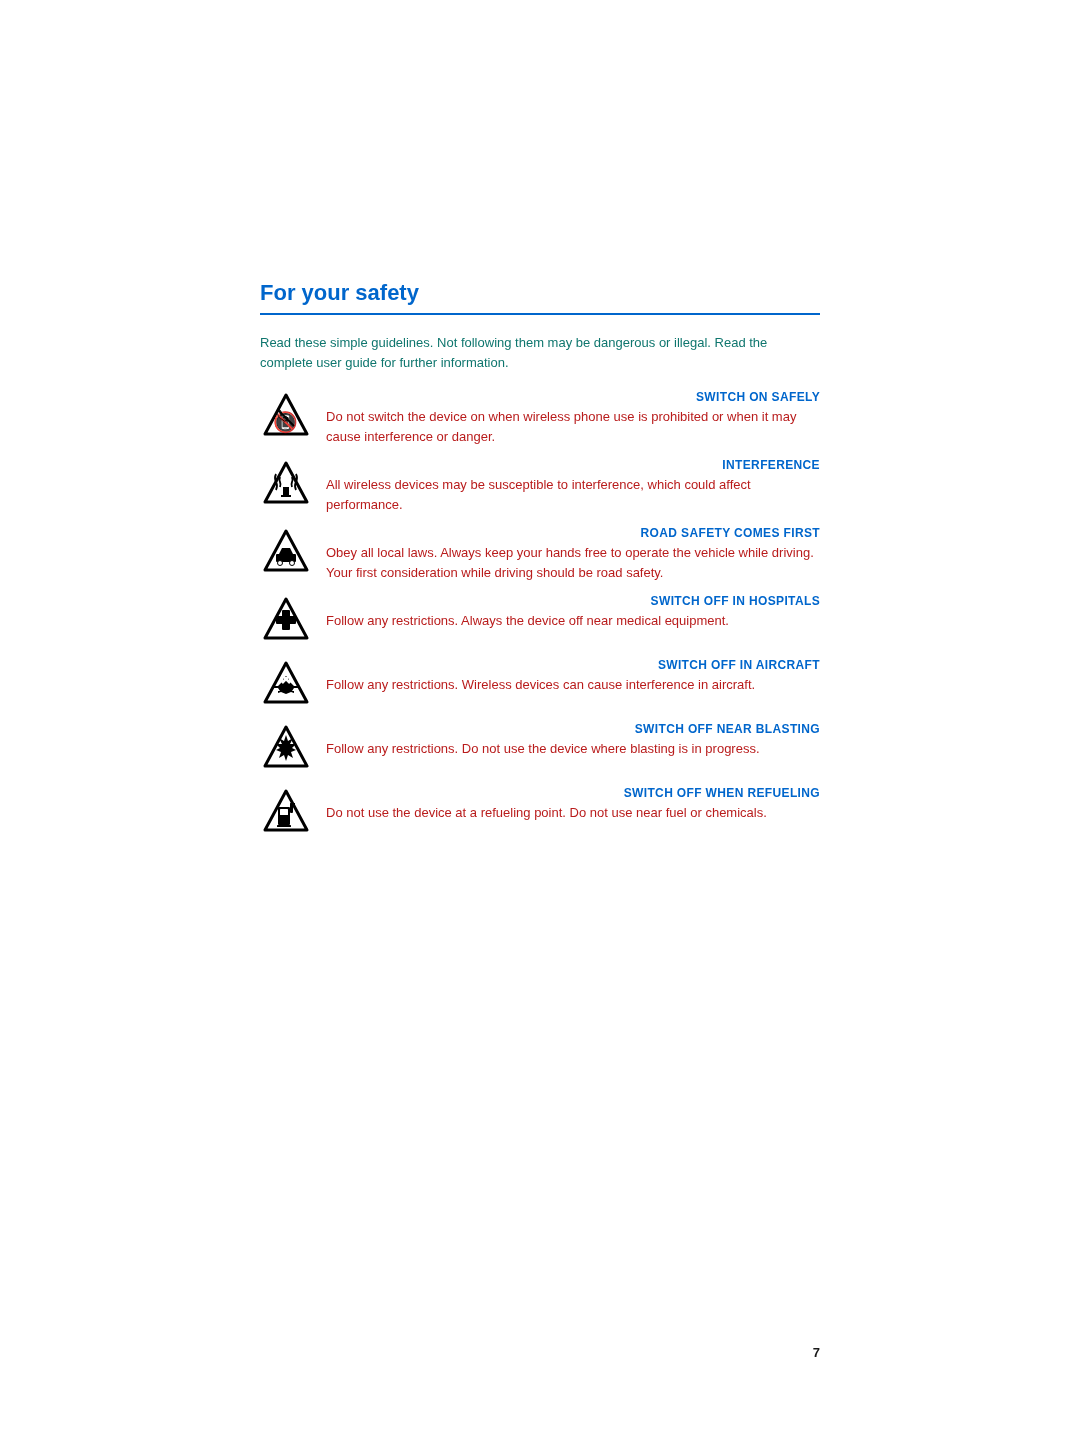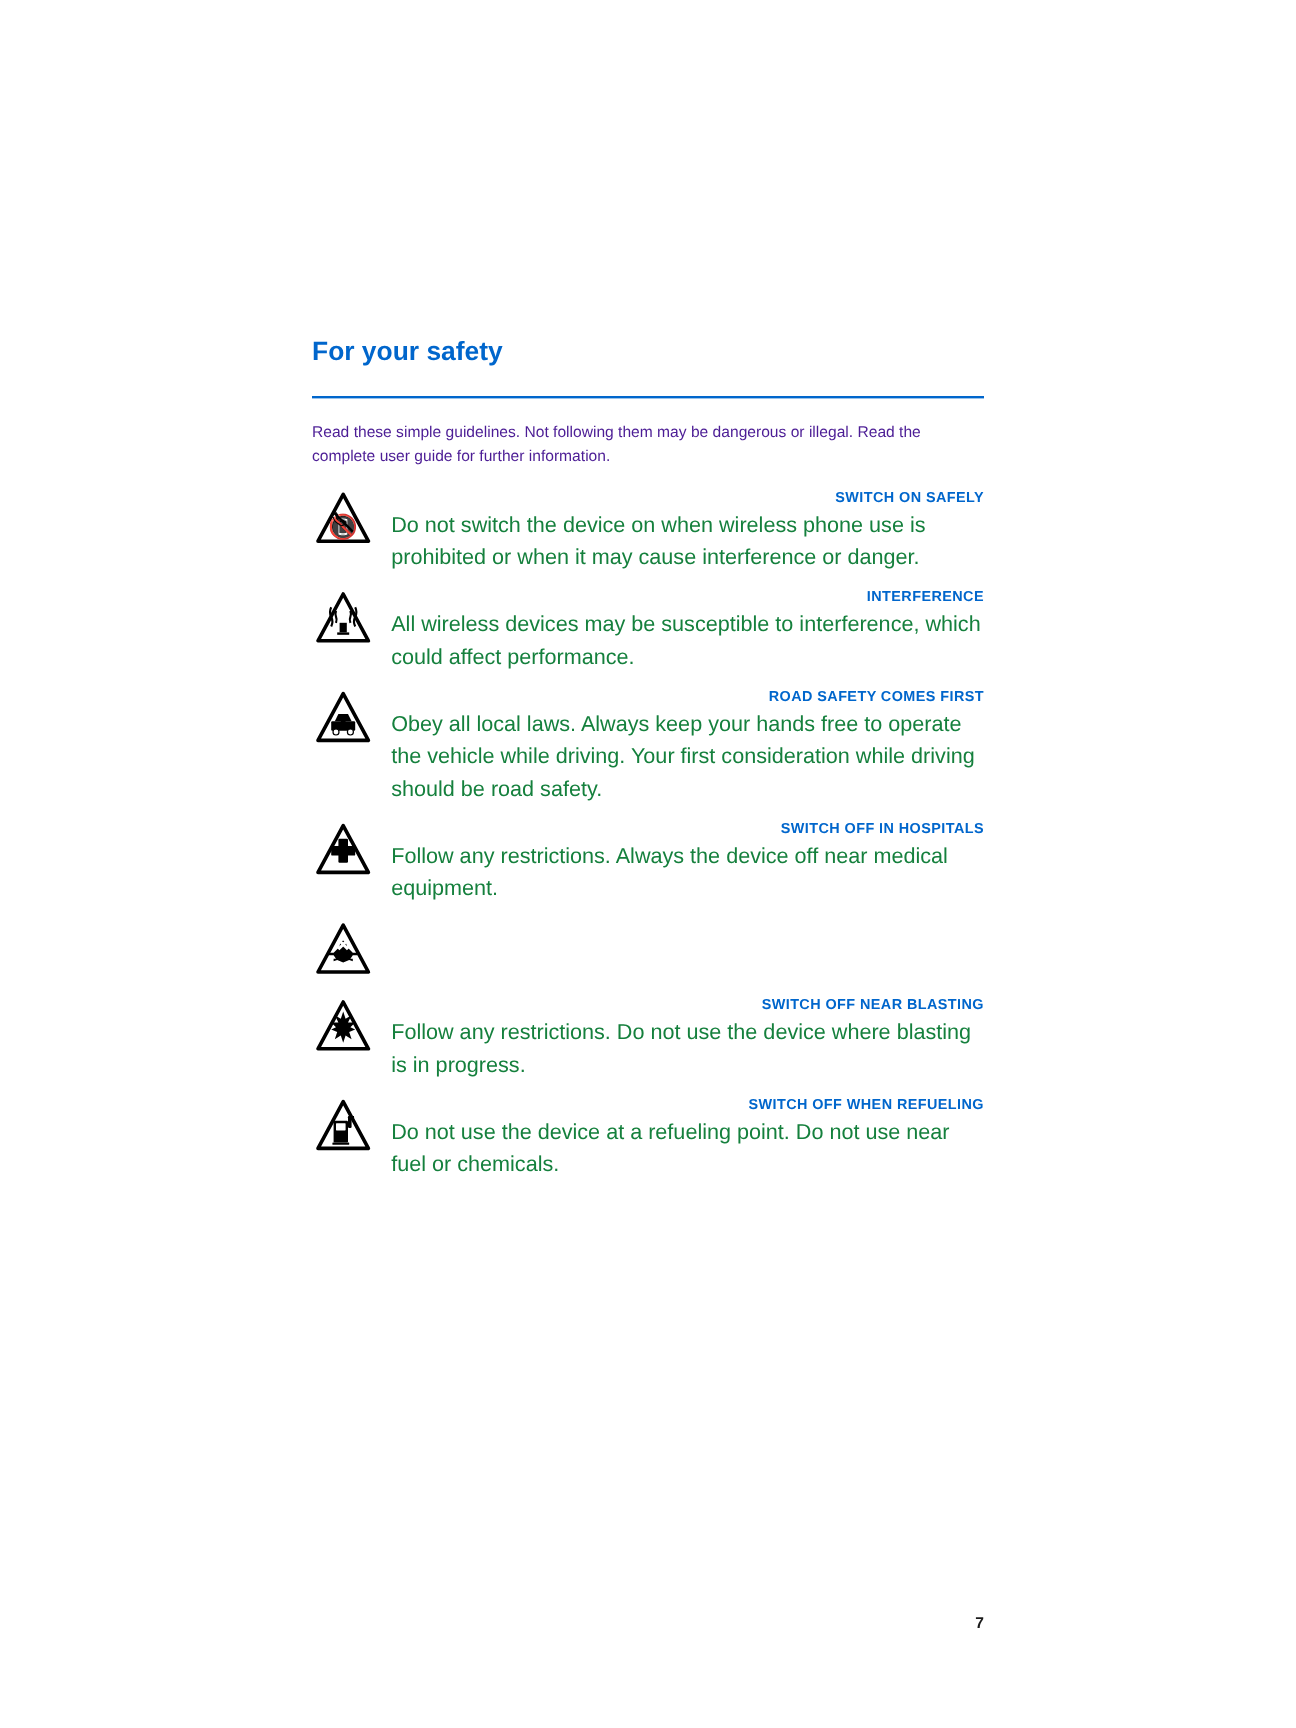--- a/index.html
+++ b/index.html
@@ -15,34 +15,34 @@
     }
 
     .page {
       padding: 280px 260px 100px 260px;
     }
 
     .page-title {
       font-size: 22px;
       font-weight: bold;
       color: #0066cc;
-      margin-bottom: 24px;
+      margin-bottom: 7px;
     }
 
     .title-rule {
       border: none;
       border-top: 2px solid #0066cc;
       margin-bottom: 18px;
     }
 
     .intro-text {
       font-size: 13px;
       line-height: 1.5;
       margin-bottom: 18px;
-      color: #4c1d95;
+      color: #0f766e;
     }
 
     .safety-section {
       display: flex;
       align-items: flex-start;
       margin-bottom: 12px;
     }
 
     .icon-box {
       width: 52px;
@@ -67,23 +67,23 @@
       font-size: 12px;
       font-weight: bold;
       color: #0066cc;
       text-transform: uppercase;
       letter-spacing: 0.03em;
       margin-bottom: 3px;
       text-align: right;
     }
 
     .section-body {
-      font-size: 18px;
+      font-size: 13px;
       line-height: 1.5;
-      color: #15803d;
+      color: #b91c1c;
     }
 
     .page-number {
       position: absolute;
       bottom: 80px;
       right: 260px;
       font-size: 13px;
       font-weight: bold;
       color: #1a1a1a;
     }
@@ -183,20 +183,24 @@
         <polygon points="24,3 45,42 3,42" fill="none" stroke="#000" stroke-width="3" stroke-linejoin="round"></polygon>
 
         <g transform="translate(24,26)">
           <path d="M0,-10 C1,-10 3,-8 3,-5 L8,0 L12,0 L12,2 L8,2 L6,5 L8,5 L8,7 L5,6 L0,8 L-5,6 L-8,7 L-8,5 L-6,5 L-8,2 L-12,2 L-12,0 L-8,0 L-3,-5 C-3,-8 -1,-10 0,-10 Z" fill="#000"></path>
         </g>
 
         <line x1="20" y1="15" x2="28" y2="23" stroke="white" stroke-width="2.5"></line>
         <line x1="28" y1="15" x2="20" y2="23" stroke="white" stroke-width="2.5"></line>
       </svg>
     </div>
+    <div class="section-content">
+      <div class="section-title">SWITCH OFF IN AIRCRAFT</div>
+      <div class="section-body">Follow any restrictions. Wireless devices can cause interference in aircraft.</div>
+    </div>
   </div>
 
   <div class="safety-section">
     <div class="icon-box">
       <svg viewBox="0 0 48 48" xmlns="http://www.w3.org/2000/svg">
         <polygon points="24,3 45,42 3,42" fill="none" stroke="#000" stroke-width="3" stroke-linejoin="round"></polygon>
 
         <g transform="translate(24,24)" fill="#000">
           <path d="M0,-13 L2,-7 L7,-10 L4,-4 L10,-4 L6,0 L10,2 L5,4 L7,10 L2,7 L0,13 L-2,7 L-7,10 L-5,4 L-10,2 L-6,0 L-10,-4 L-4,-4 L-7,-10 L-2,-7 Z"></path>
         </g>

